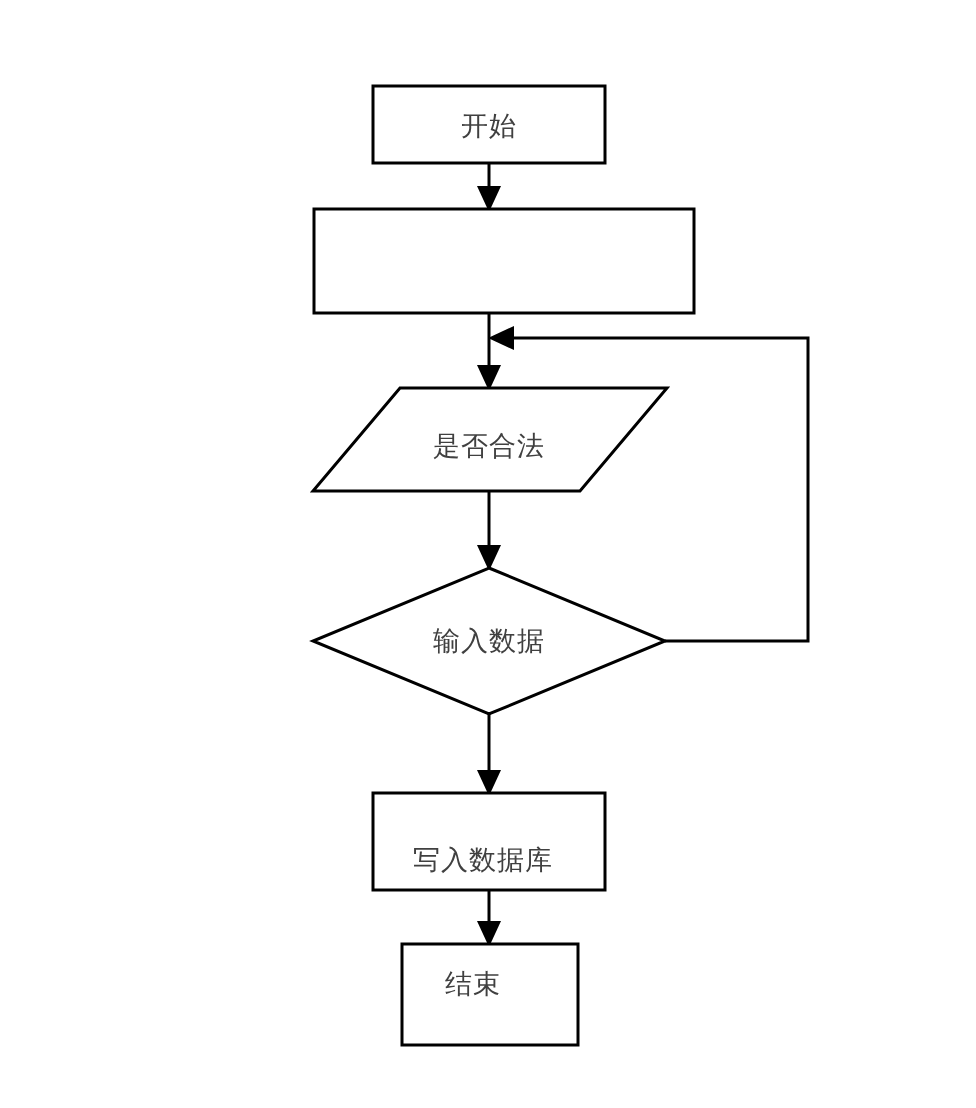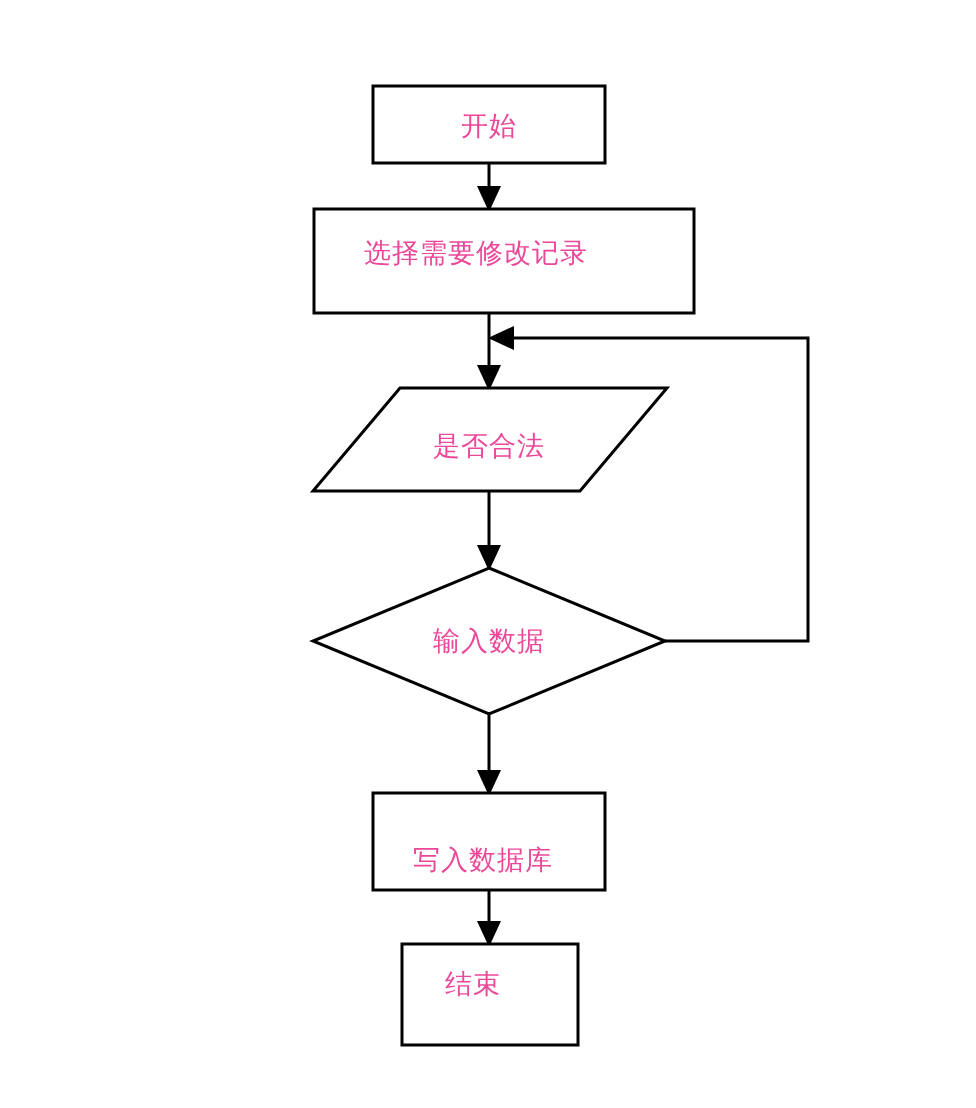--- a/index.html
+++ b/index.html
@@ -35,21 +35,21 @@
     stroke-width: 3;
     fill: none;
     stroke-linecap: butt;
   }
   .edge-head {
     fill: #000000;
     stroke: none;
   }
   .node-label {
     position: absolute;
-    color: #ec4899;
+    color: #404040;
     font-family: "DejaVu Serif", "Liberation Serif", serif;
     font-size: 27px;
     line-height: 1;
     letter-spacing: 1px;
     white-space: nowrap;
     user-select: none;
   }
 </style>
 </head>
 <body>
@@ -104,21 +104,20 @@
 
       <rect class="node-shape" x="373" y="793" width="232" height="97"></rect>
 
       <rect class="node-shape" x="402" y="944" width="176" height="101"></rect>
 
     </g>
   </svg>
 
   <div class="node-label" style="left:489px; top:112px; transform:translateX(-50%);">开始</div>
 
-  <div class="node-label" style="left:476px; top:239px; transform:translateX(-50%);">选择需要修改记录</div>
 
   <div class="node-label" style="left:489px; top:432px; transform:translateX(-50%);">是否合法</div>
 
   <div class="node-label" style="left:489px; top:627px; transform:translateX(-50%);">输入数据</div>
 
   <div class="node-label" style="left:483px; top:817px; transform:translateX(-50%);margin-top:29px;">写入数据库</div>
 
   <div class="node-label" style="left:473px; top:970px; transform:translateX(-50%);">结束</div>
 
 </div>

